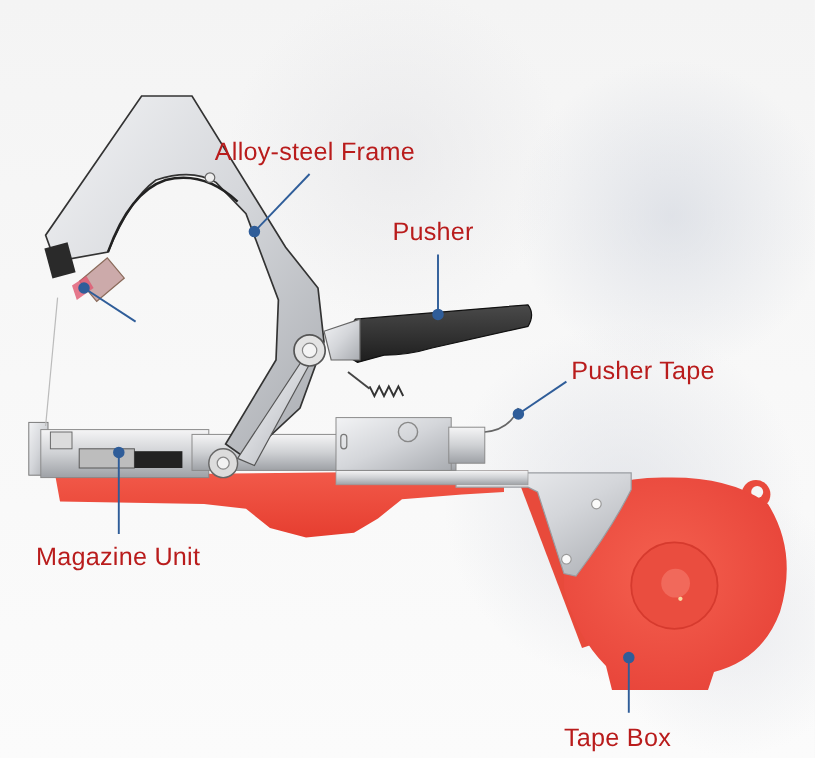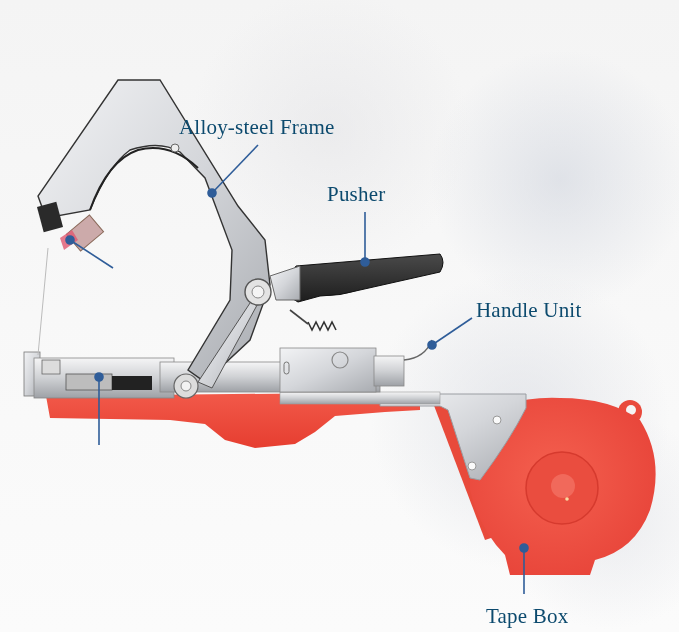--- a/index.html
+++ b/index.html
@@ -14,25 +14,24 @@
       background:
         radial-gradient(circle at 560px 180px, rgba(205,210,220,0.55) 0, rgba(205,210,220,0) 130px),
         radial-gradient(circle at 520px 420px, rgba(215,218,225,0.6) 0, rgba(215,218,225,0) 150px),
         radial-gradient(circle at 610px 520px, rgba(220,222,228,0.5) 0, rgba(220,222,228,0) 110px),
         radial-gradient(circle at 330px 130px, rgba(225,225,228,0.5) 0, rgba(225,225,228,0) 140px),
         linear-gradient(180deg, #f4f4f4 0%, #f8f8f8 50%, #fbfbfb 100%);
     }
     svg.art { position: absolute; left: 0; top: 0; }
     .label {
       position: absolute;
-      color: #0c4a6e;
+      color: #b91c1c;
       font-size: 21px;
       white-space: nowrap;
       letter-spacing: 0.2px;
-      font-family: Liberation Serif, serif;
     }
   </style>
 </head>
 <body>
 
 <div class="stage">
   <div class="bg"></div>
 
   <svg class="art" width="679" height="632" viewBox="0 0 679 632">
     <defs>
@@ -139,15 +138,16 @@
       <circle cx="432" cy="345" r="4"></circle>
       <line x1="99" y1="377" x2="99" y2="445"></line>
       <circle cx="99" cy="377" r="4"></circle>
       <line x1="524" y1="548" x2="524" y2="594"></line>
       <circle cx="524" cy="548" r="4"></circle>
     </g>
   </svg>
 
   <div class="label" style="left:179px; top:115px;">Alloy-steel Frame</div>
   <div class="label" style="left:327px; top:182px;">Pusher</div>
-  <div class="label" style="left:476px; top:298px;">Handle Unit</div>
-  <div class="label" style="left:486px; top:604px;">Tape Box</div>
+  <div class="label" style="left:476px; top:298px;">Pusher Tape</div>
+  <div class="label" style="left:30px; top:453px;">Magazine Unit</div>
+  <div class="label" style="left:470px; top:604px;">Tape Box</div>
 </div>
 
 </body></html>

